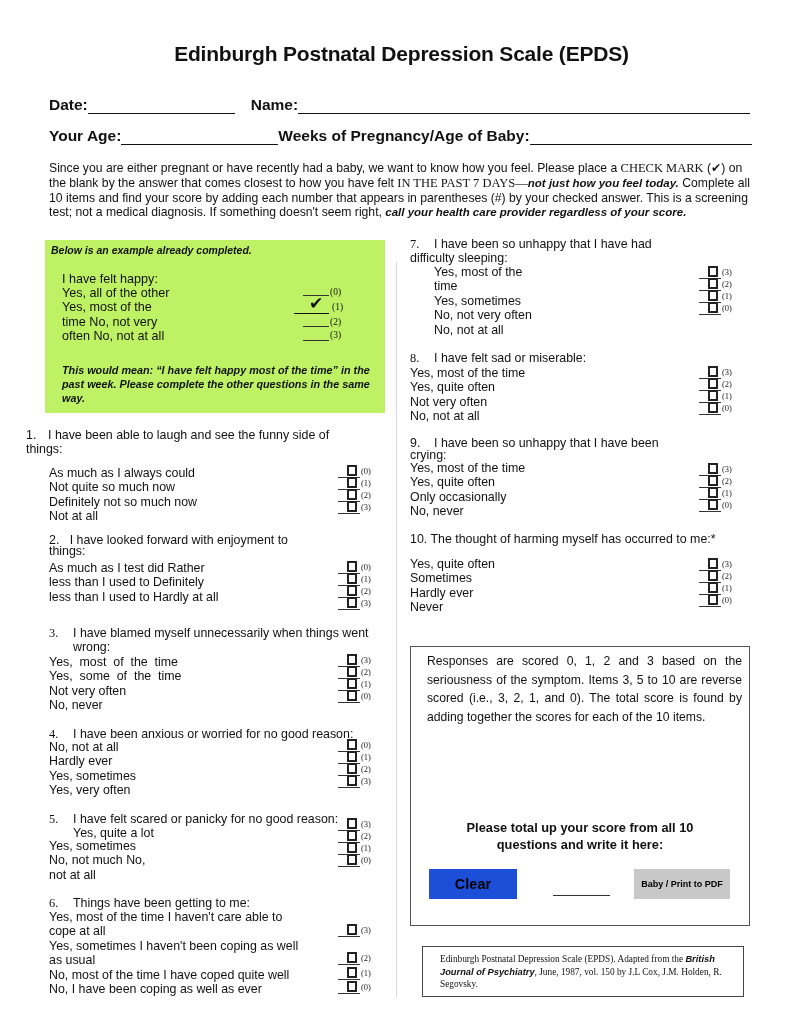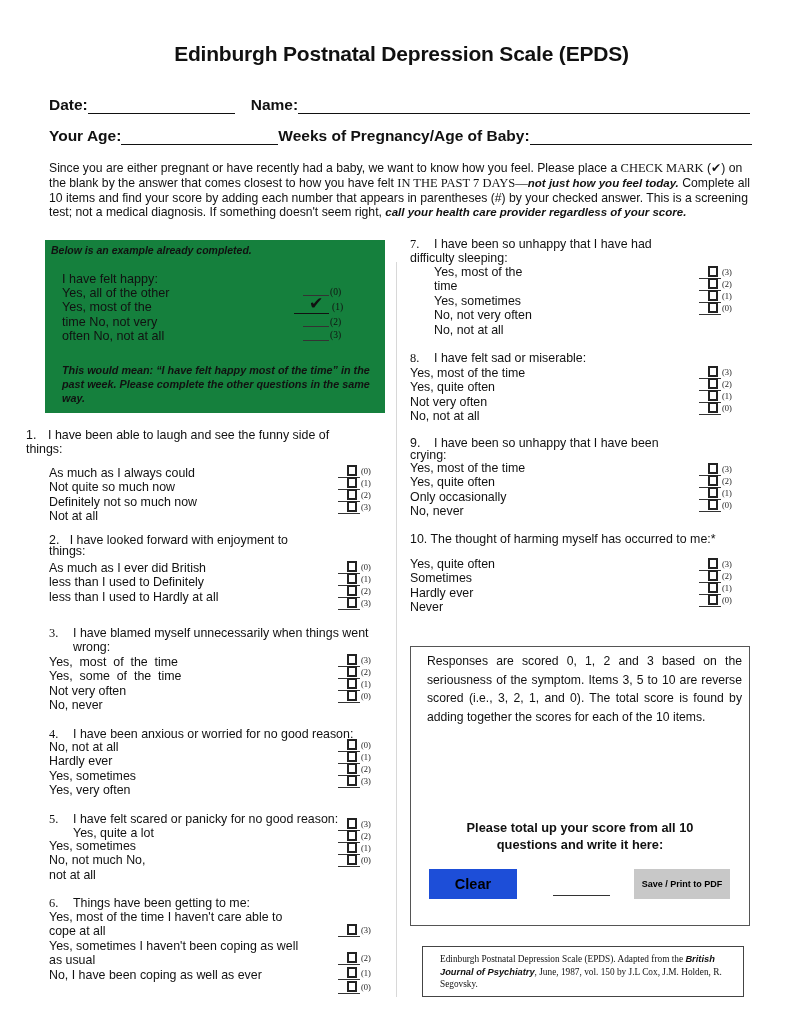--- a/index.html
+++ b/index.html
@@ -5,21 +5,21 @@
   html, body { margin:0; padding:0; background:#ffffff; }
   body { width:791px; height:1024px; position:relative; overflow:hidden; font-family:"Liberation Sans", sans-serif; color:#111; }
   .abs { position:absolute; }
   .title { left:0; width:791px; top:42px; text-align:center; font-size:21px; font-weight:bold; letter-spacing:-0.2px; padding-left:12px; box-sizing:border-box; }
   .field-row { left:49px; font-size:15.5px; font-weight:bold; display:flex; align-items:flex-end; }
   .field-label { white-space:nowrap; }
   .field-line { border-bottom:1.5px solid #111; height:14px; display:inline-block; }
   .intro { left:49px; top:161px; width:710px; font-size:12.2px; line-height:14.8px; }
   .intro .serif { font-family:"Liberation Serif", serif; font-size:12.5px; }
   .intro .bi { font-weight:bold; font-style:italic; font-size:11.5px; }
-  .example { left:45px; top:240px; width:340px; height:173px; background:#15803d; }
+  .example { left:45px; top:240px; width:340px; height:173px; background:#bef264; }
   .example .hdr { position:absolute; left:6px; top:4px; font-size:10.5px; font-weight:bold; font-style:italic; }
   .example .lines { position:absolute; left:17px; top:32px; font-size:12.6px; line-height:14.2px; }
   .example .note { position:absolute; left:17px; top:123px; width:315px; font-size:10.8px; line-height:14.2px; font-weight:bold; font-style:italic; }
   .ex-mark { position:absolute; font-family:"Liberation Serif", serif; font-size:9.5px; }
   .ex-blank { position:absolute; width:26px; border-bottom:1px solid #333; }
   .divider { left:396px; top:262px; width:1px; height:735px; background:#d8d8d8; }
   .q { font-size:12.4px; line-height:14.2px; }
   .qserif { font-family:"Liberation Serif", serif; }
   .opts { font-size:12.4px; line-height:14.4px; }
   .cb { position:absolute; width:30px; height:14px; }
@@ -108,21 +108,21 @@
 <div class="cb" style="left:338px; top:500px;">
     <div class="box"></div>
     <div class="ul"></div>
     <span class="sc">(3)</span>
   </div>
 
 <div class="abs q" style="left:49px; top:535px; width:270px; line-height:11px;">
   <span>2.</span>&nbsp;&nbsp;&nbsp;<span>I have looked forward with enjoyment to things:</span>
 </div>
 <div class="abs opts" style="left:49px; top:561px;">
-  <div>As much as I ever did  British</div>
+  <div>As much as I test did  Rather</div>
   <div>less than I used to Definitely</div>
   <div>less than I used to Hardly at all</div>
 </div>
 <div class="cb" style="left:338px; top:560px;">
     <div class="box"></div>
     <div class="ul"></div>
     <span class="sc">(0)</span>
   </div>
 <div class="cb" style="left:338px; top:572px;">
     <div class="box"></div>
@@ -230,20 +230,21 @@
   </div>
 
 <div class="abs q" style="left:49px; top:896px; width:300px;">
   <span class="qserif" style="display:inline-block; width:24px;">6.</span><span>Things have been getting to me:</span>
 </div>
 <div class="abs opts" style="left:49px; top:910px;">
   <div>Yes, most of the time I haven't care able to</div>
   <div>cope at all</div>
   <div>Yes, sometimes I haven't been coping as well</div>
   <div>as usual</div>
+  <div>No, most of the time I have coped quite well</div>
   <div>No, I have been coping as well as ever</div>
 </div>
 <div class="cb" style="left:338px; top:923px;">
     <div class="box"></div>
     <div class="ul"></div>
     <span class="sc">(3)</span>
   </div>
 <div class="cb" style="left:338px; top:951px;">
     <div class="box"></div>
     <div class="ul"></div>
@@ -381,18 +382,18 @@
     <span class="sc">(0)</span>
   </div>
 
 <div class="abs scorebox">
   <div class="p1">Responses are scored 0, 1, 2 and 3 based on the seriousness of the symptom. Items 3, 5 to 10 are reverse scored (i.e., 3, 2, 1, and 0). The total score is found by adding together the scores for each of the 10 items.</div>
   <div class="p3">
     <span style="display:inline-block; width:240px;">Please total up your score from all 10 questions and write it here:</span>
   </div>
   <button class="btn-clear">Clear</button>
   <div class="score-line"></div>
-  <button class="btn-save">Save / Print to PDF</button>
+  <button class="btn-save">Baby / Print to PDF</button>
 </div>
 
 <div class="abs citation">
   <span>Edinburgh Postnatal Depression Scale (EPDS). Adapted from the </span><span class="sansbi">British Journal of Psychiatry</span><span>, June, 1987, vol. 150 by J.L Cox, J.M. Holden, R. Segovsky.</span>
 </div>
 
 </body></html>

